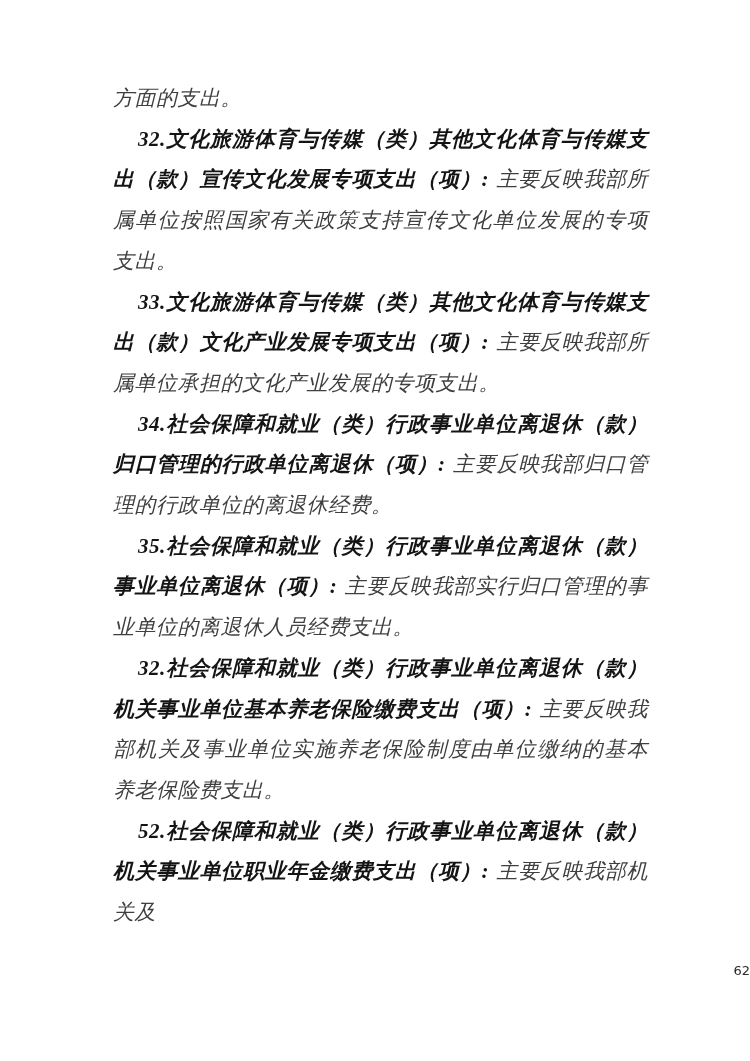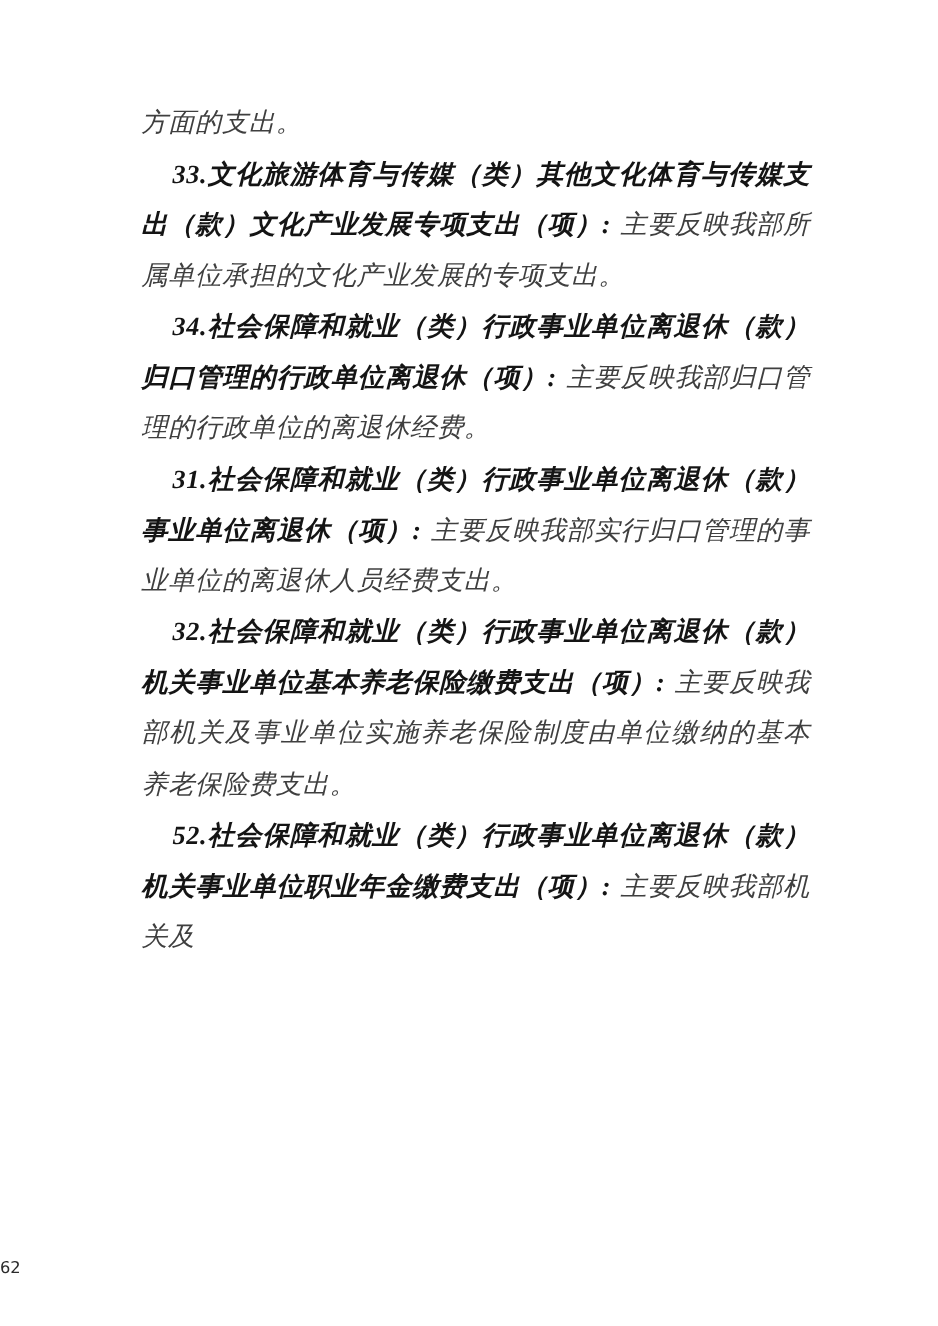--- a/index.html
+++ b/index.html
@@ -41,46 +41,48 @@
   }
   .body-text {
     margin-left: 0.35em;
     color: #3f3f3f;
   }
   .page-number {
     position: absolute;
     top: 963px;
     left: 0;
     width: 750px;
-    text-align: left;
+    text-align: right;
     font-size: 13px;
     letter-spacing: 0;
     color: #2b2b2b;
     font-family: "DejaVu Sans", sans-serif;
-    margin-top: 44px;
   }
 </style>
 </head>
 <body>
 
 <div class="content">
 
   <p class="continuation">方面的支出。</p>
 
+  <p class="item">
+    <span class="heading-bold">32.文化旅游体育与传媒（类）其他文化体育与传媒支出（款）宣传文化发展专项支出（项）:</span><span class="body-text">主要反映我部所属单位按照国家有关政策支持宣传文化单位发展的专项支出。</span>
+  </p>
 
   <p class="item">
     <span class="heading-bold">33.文化旅游体育与传媒（类）其他文化体育与传媒支出（款）文化产业发展专项支出（项）:</span><span class="body-text">主要反映我部所属单位承担的文化产业发展的专项支出。</span>
   </p>
 
   <p class="item">
     <span class="heading-bold">34.社会保障和就业（类）行政事业单位离退休（款）归口管理的行政单位离退休（项）:</span><span class="body-text">主要反映我部归口管理的行政单位的离退休经费。</span>
   </p>
 
   <p class="item">
-    <span class="heading-bold">31.社会保障和就业（类）行政事业单位离退休（款）事业单位离退休（项）:</span><span class="body-text">主要反映我部实行归口管理的事业单位的离退休人员经费支出。</span>
+    <span class="heading-bold">35.社会保障和就业（类）行政事业单位离退休（款）事业单位离退休（项）:</span><span class="body-text">主要反映我部实行归口管理的事业单位的离退休人员经费支出。</span>
   </p>
 
 
   <p class="item">
     <span class="heading-bold">32.社会保障和就业（类）行政事业单位离退休（款）机关事业单位基本养老保险缴费支出（项）:</span><span class="body-text">主要反映我部机关及事业单位实施养老保险制度由单位缴纳的基本养老保险费支出。</span>
   </p>
 
   <p class="item">
     <span class="heading-bold">52.社会保障和就业（类）行政事业单位离退休（款）机关事业单位职业年金缴费支出（项）:</span><span class="body-text">主要反映我部机关及</span>
   </p>

